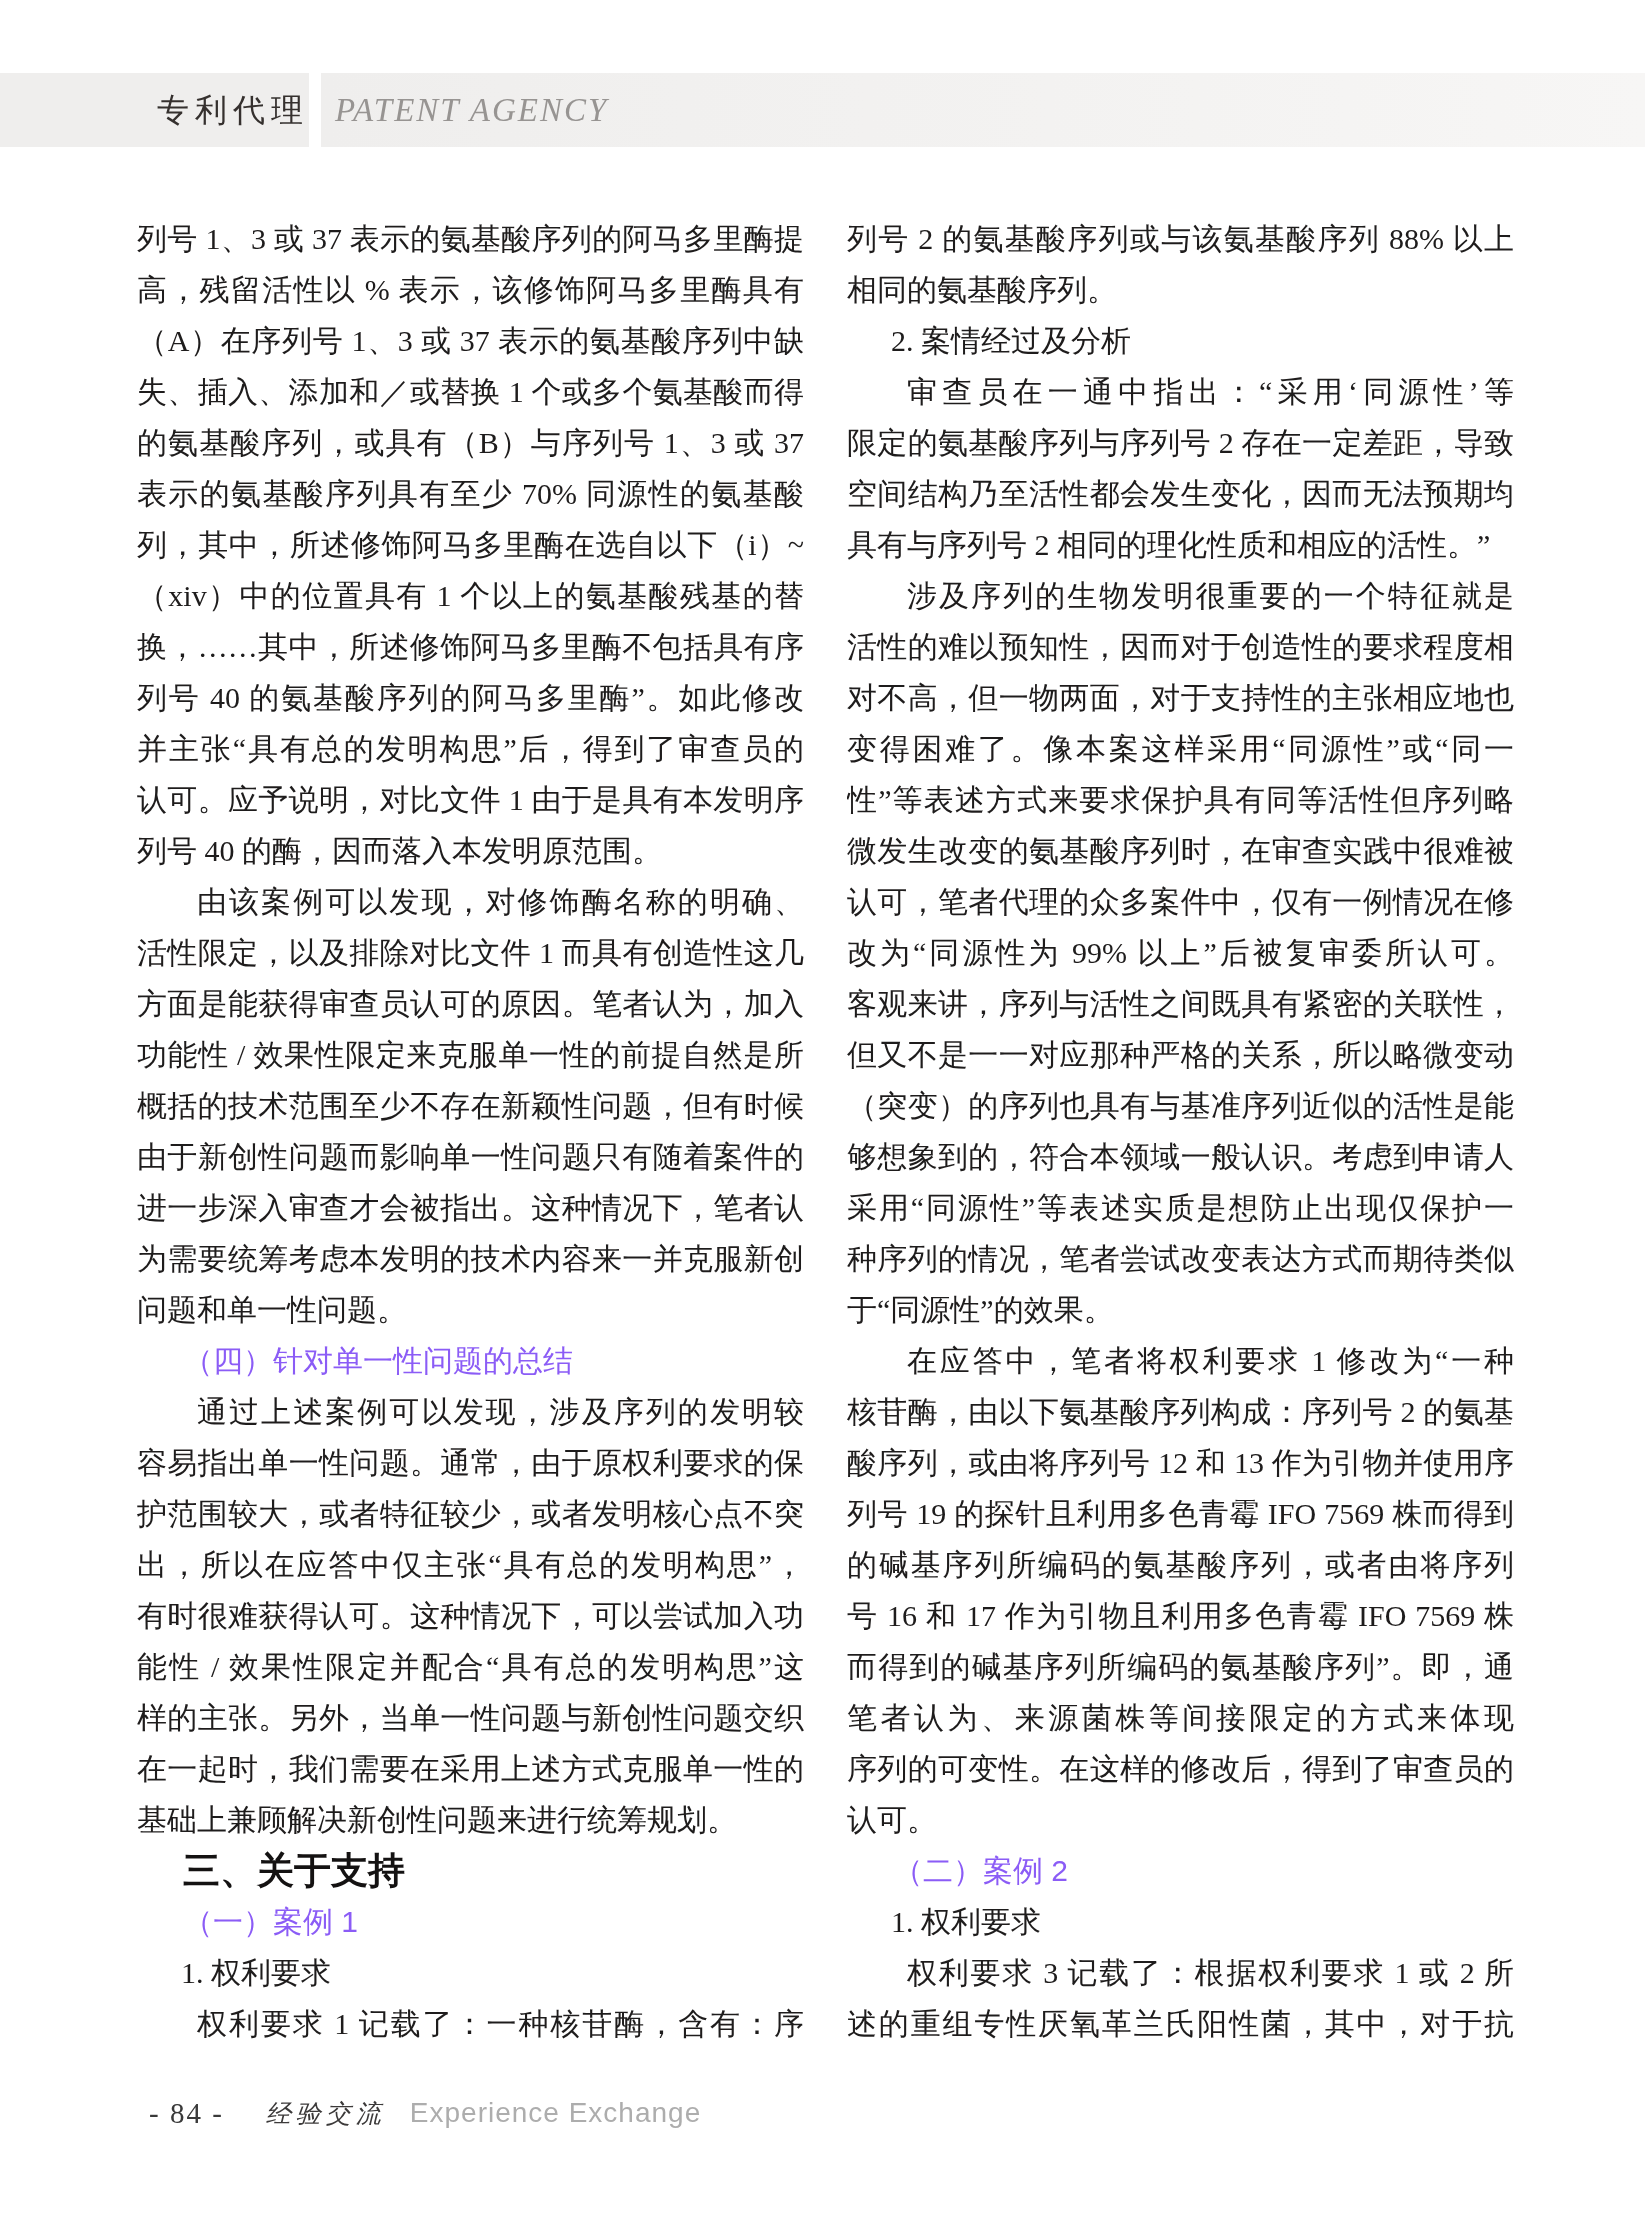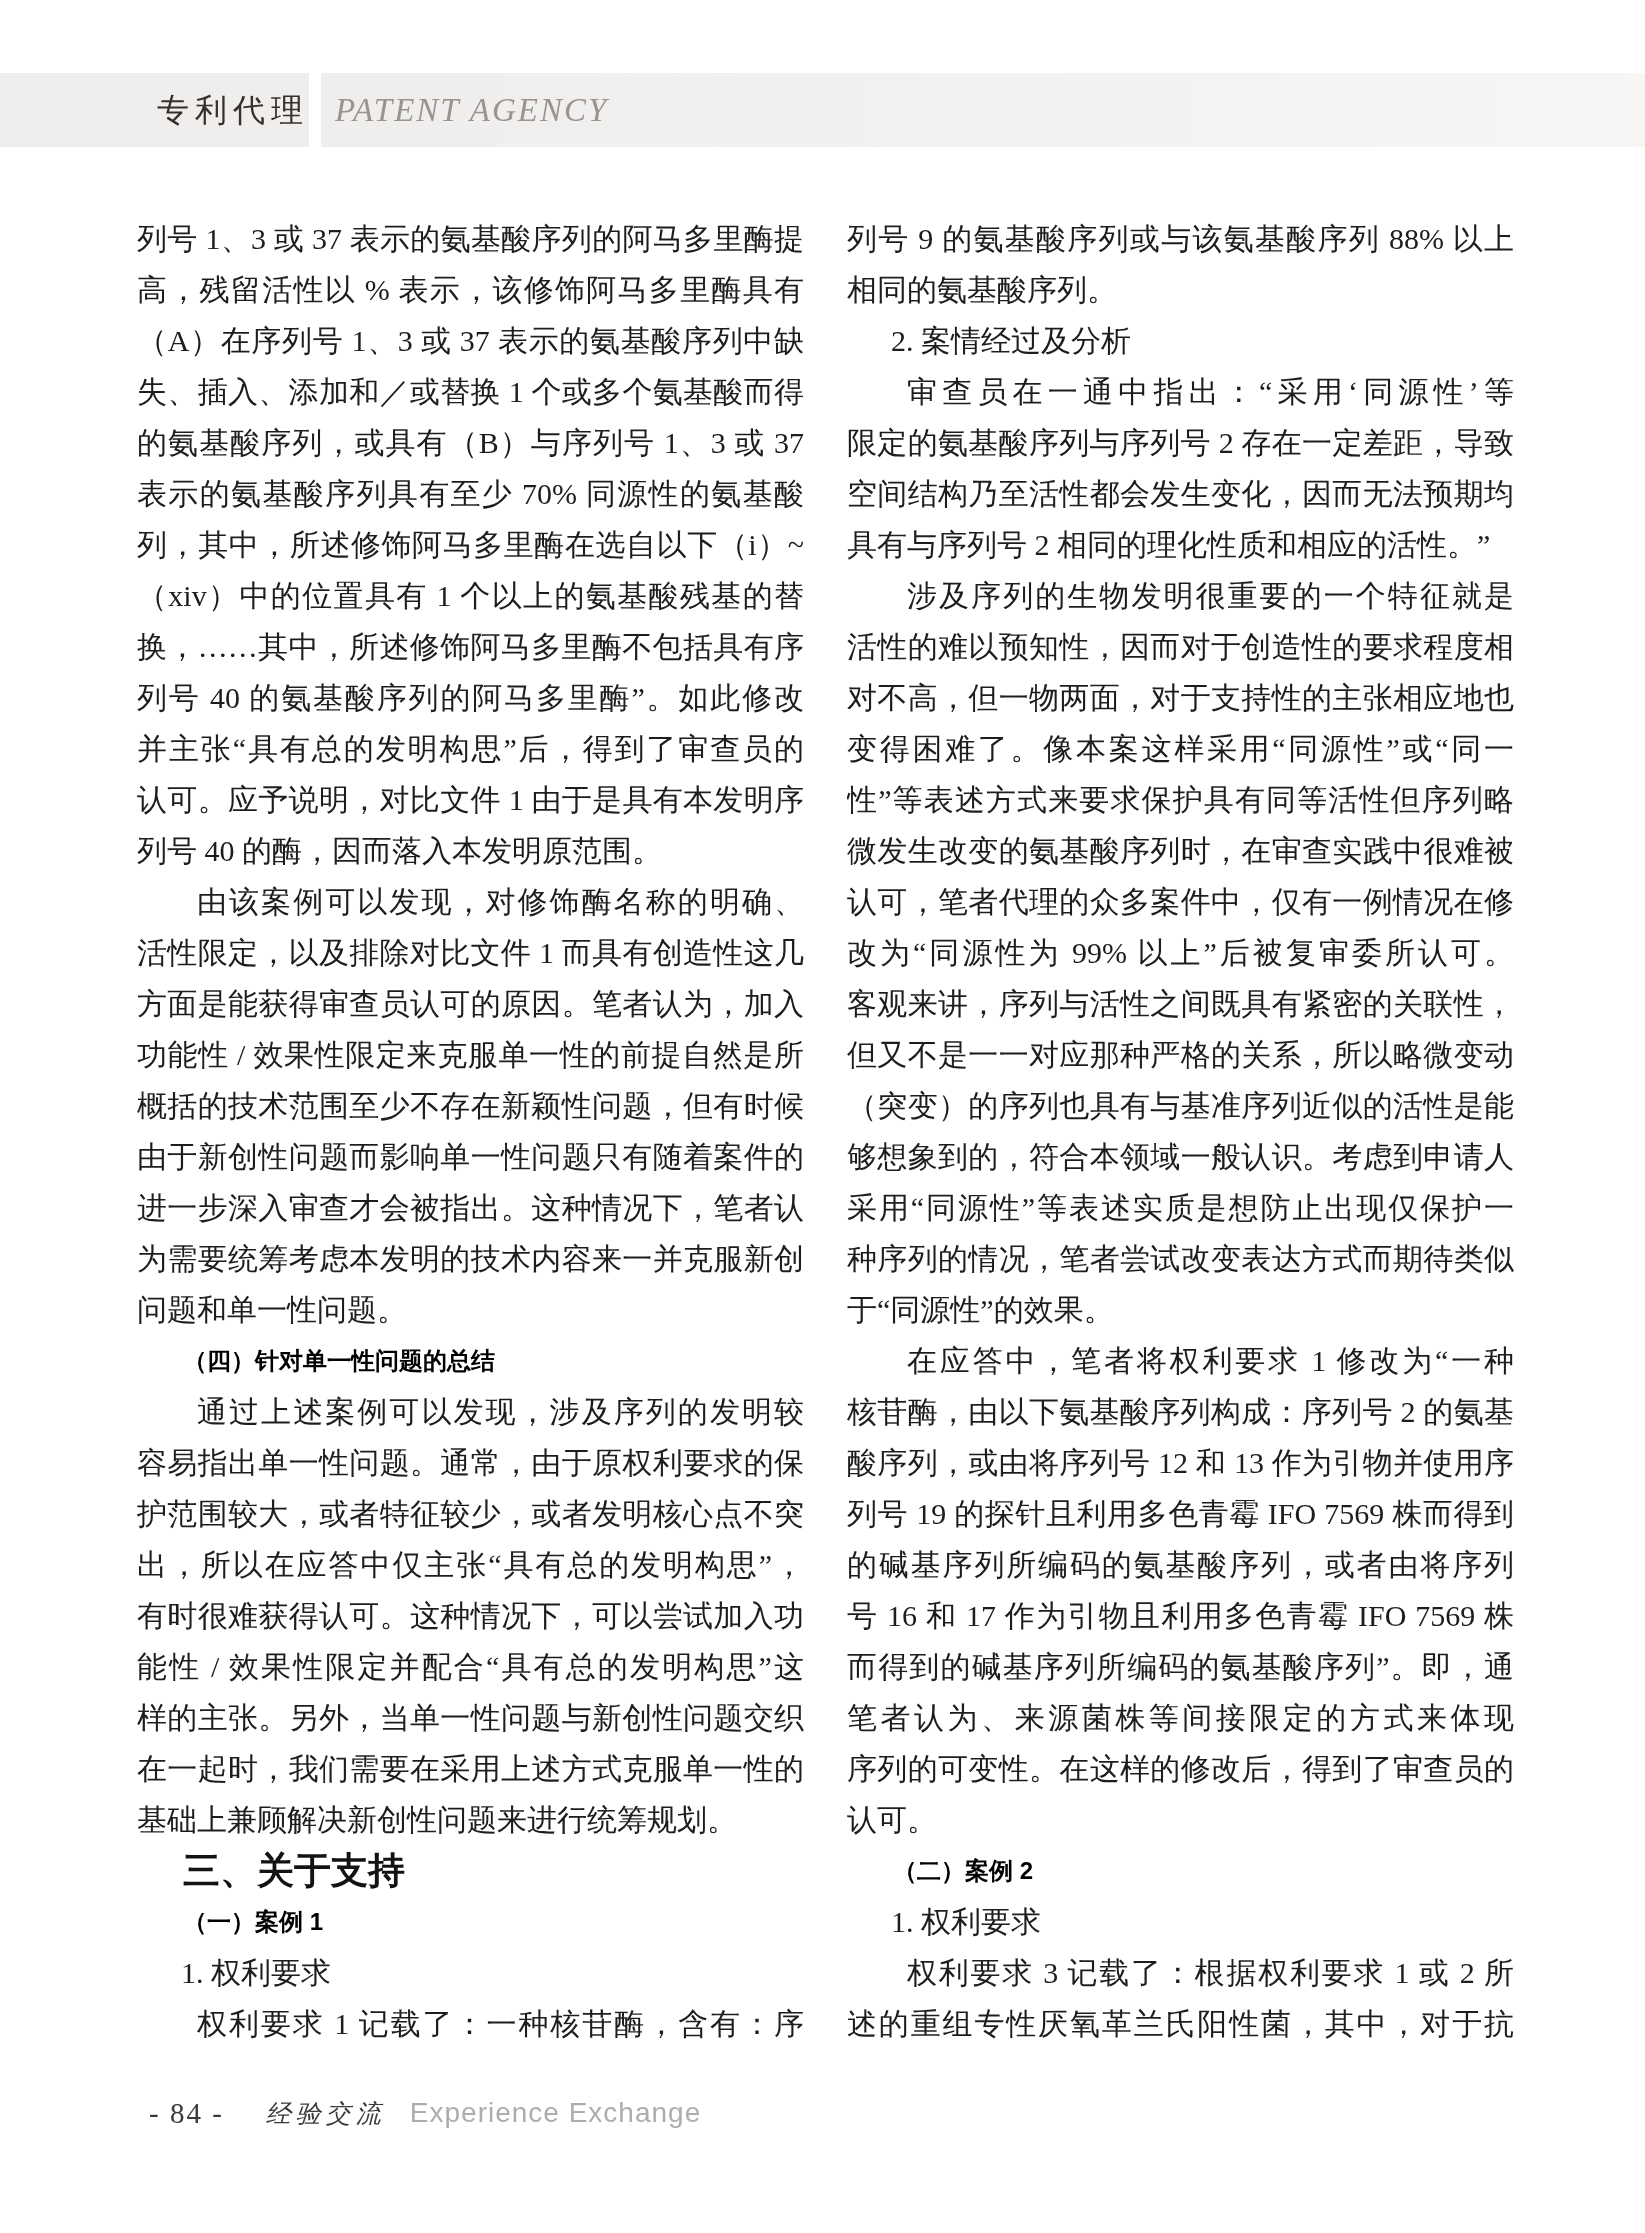--- a/index.html
+++ b/index.html
@@ -32,22 +32,22 @@
   }
   .jst{text-align:justify;text-justify:inter-ideograph;white-space:normal;}
   .jst::after{content:"";display:inline-block;width:100%;height:0;}
   .ind{text-indent:60px;}
   .num{text-indent:44px;}
   .h1{
     font-family:"Liberation Sans","DejaVu Sans",sans-serif;font-weight:bold;
     font-size:37px;text-indent:46px;color:#141212;
   }
   .h2{
-    font-family:"Liberation Sans","DejaVu Sans",sans-serif;font-weight:bold;
-    font-size:24px;text-indent:46px;color:#000000;
+    font-family:"Liberation Sans","DejaVu Sans",sans-serif;font-weight:normal;
+    font-size:30px;text-indent:46px;color:#8b5cf6;
   }
   
   .footer{
     position:absolute;left:149px;top:2097px;height:44px;
     display:flex;align-items:flex-start;white-space:nowrap;
   }
   .page-num{font-size:29px;color:#3a3a3a;letter-spacing:2px;}
   .sec-cn{
     margin-left:42px;font-size:25px;color:#3c3a3a;font-style:italic;
     letter-spacing:5px;font-family:"Liberation Serif","DejaVu Serif",serif;
@@ -97,21 +97,21 @@
     <div class="line jst">能性 / 效果性限定并配合“具有总的发明构思”这</div>
     <div class="line jst">样的主张。另外，当单一性问题与新创性问题交织</div>
     <div class="line jst">在一起时，我们需要在采用上述方式克服单一性的</div>
     <div class="line">基础上兼顾解决新创性问题来进行统筹规划。</div>
     <div class="line h1">三、关于支持</div>
     <div class="line h2">（一）案例 1</div>
     <div class="line num">1. 权利要求</div>
     <div class="line jst ind">权利要求 1 记载了：一种核苷酶，含有：序</div>
   </div>
 <div class="col col-right">
-    <div class="line jst">列号 9 的氨基酸序列或与该氨基酸序列 88% 以上</div>
+    <div class="line jst">列号 2 的氨基酸序列或与该氨基酸序列 88% 以上</div>
     <div class="line">相同的氨基酸序列。</div>
     <div class="line num">2. 案情经过及分析</div>
     <div class="line jst ind">审查员在一通中指出：“采用‘同源性’等</div>
     <div class="line jst">限定的氨基酸序列与序列号 2 存在一定差距，导致</div>
     <div class="line jst">空间结构乃至活性都会发生变化，因而无法预期均</div>
     <div class="line">具有与序列号 2 相同的理化性质和相应的活性。”</div>
     <div class="line jst ind">涉及序列的生物发明很重要的一个特征就是</div>
     <div class="line jst">活性的难以预知性，因而对于创造性的要求程度相</div>
     <div class="line jst">对不高，但一物两面，对于支持性的主张相应地也</div>
     <div class="line jst">变得困难了。像本案这样采用“同源性”或“同一</div>

